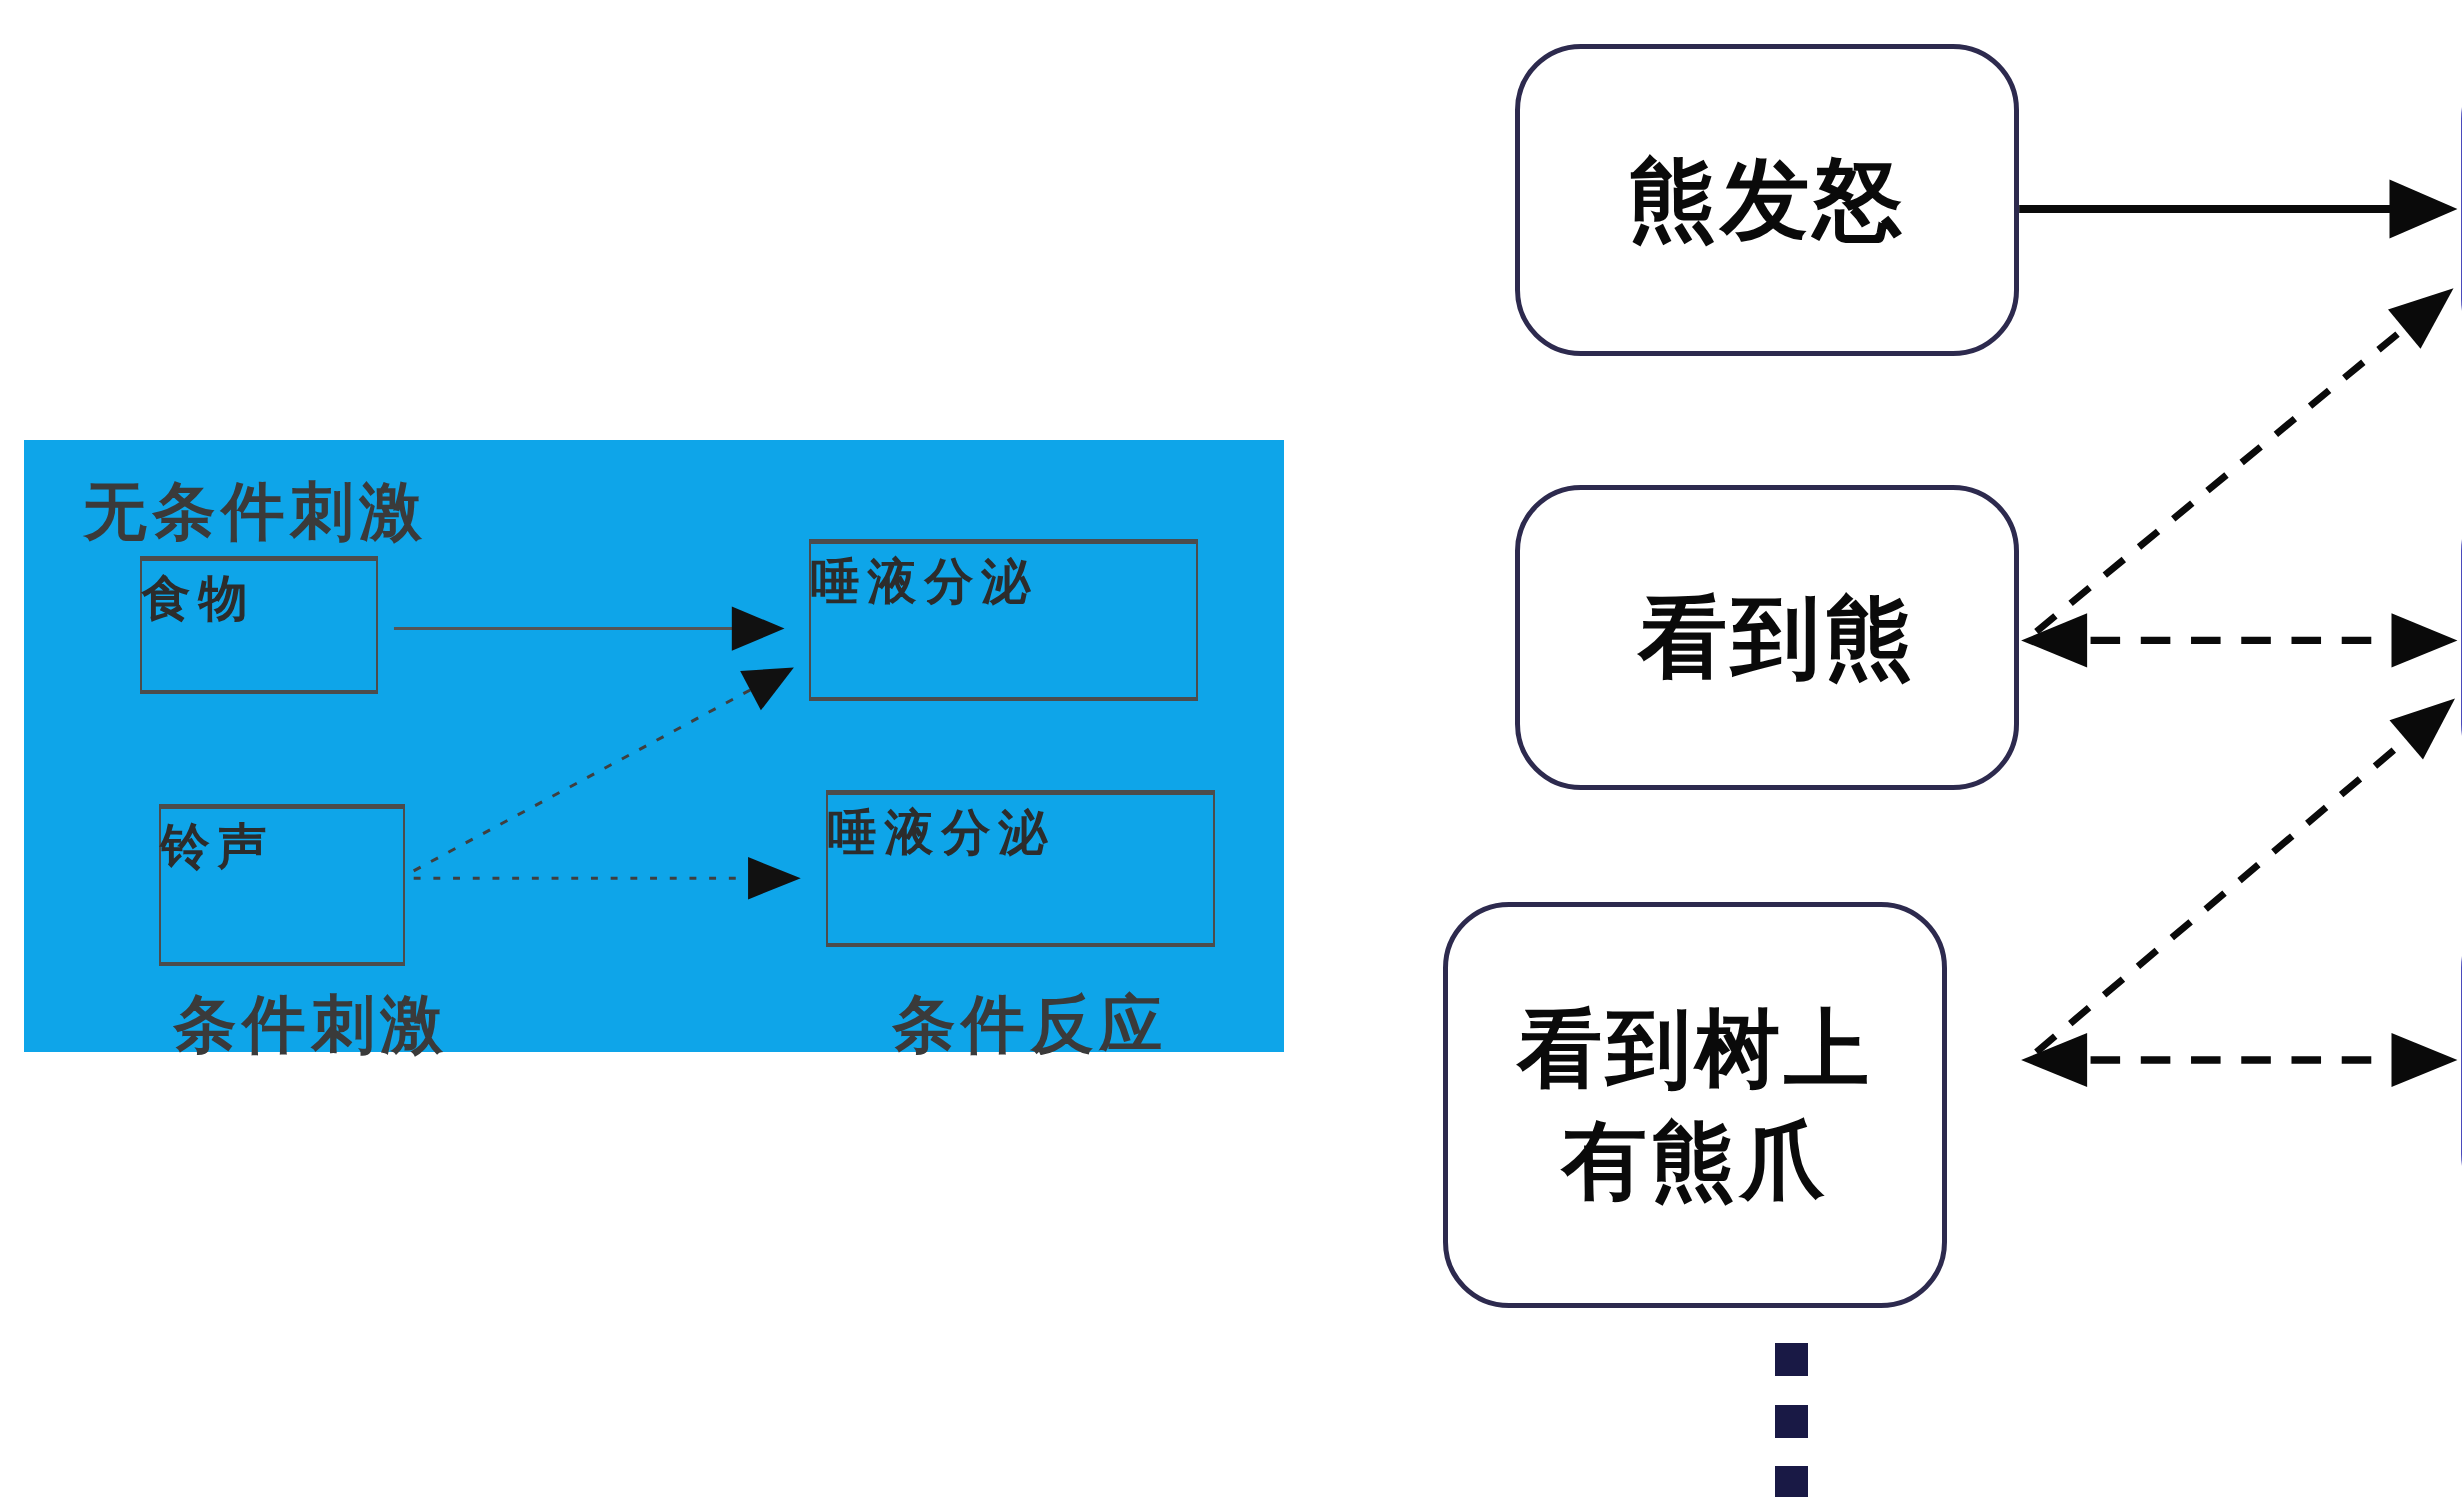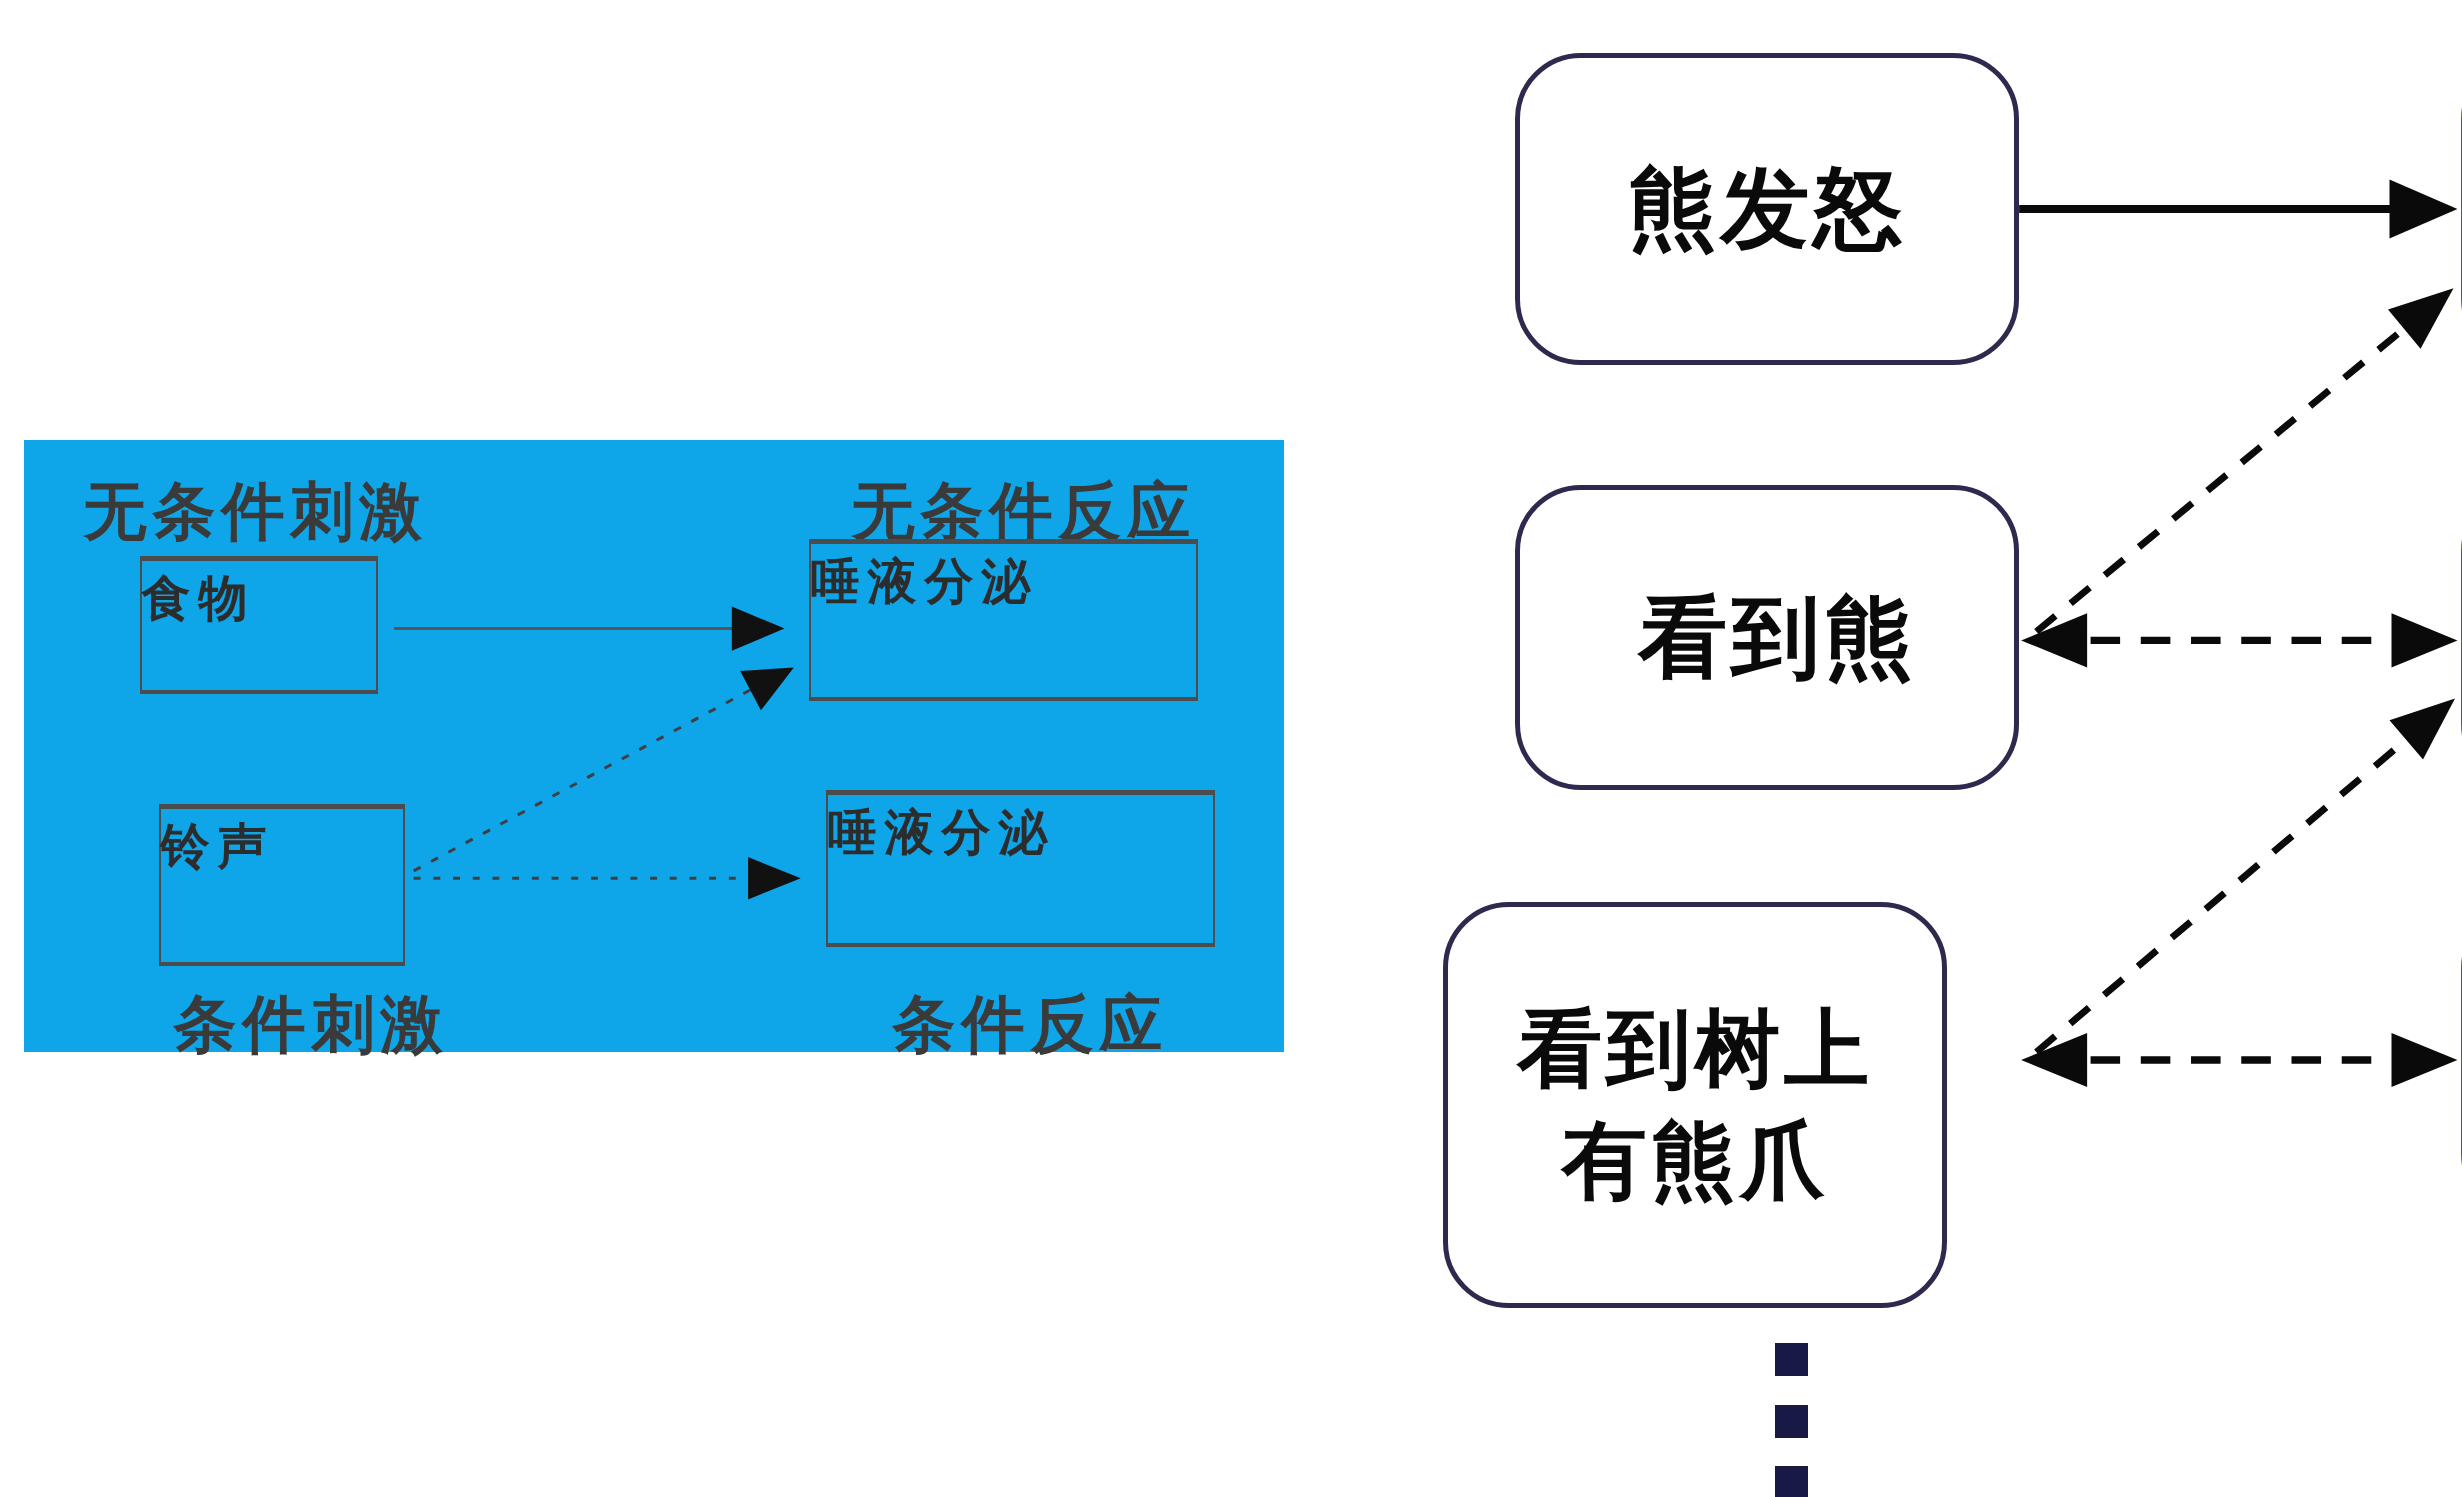--- a/index.html
+++ b/index.html
@@ -41,40 +41,39 @@
   .value-box{
     position:absolute;background:#ffffff;
     border:4.9px solid #4a4abd;border-radius:66px;
     box-sizing:border-box;
     display:flex;justify-content:center;align-items:center;
     color:#0a0a0a;text-align:center;white-space:nowrap;
   }
   #box-reward{font-family:"Liberation Serif","DejaVu Serif",serif;}
   #box-see-claw{font-size:85px;line-height:1.32;}
   
-  #box-bear-angry {left:1515px;top:53px; width:504px;height:312px;}
+  #box-bear-angry {left:1515px;top:44px; width:504px;height:312px;}
   #box-reward     {left:2461px;top:53px; width:498px;height:312px;}
   #box-see-bear   {left:1515px;top:485px; width:504px;height:305px;padding-left:21px;}
   #box-v-s-prime  {left:2461px;top:485px; width:498px;height:305px;}
   #box-see-claw   {left:1443px;top:902px;width:504px;height:406px;}
   #box-v-s        {left:2461px;top:902px;width:498px;height:318px;}
   
   .dot{position:absolute;width:32.5px;height:32.5px;}
   .dot.navy{background:#191945;}
   
   #overlay{position:absolute;left:0;top:0;pointer-events:none;}
 </style>
 </head>
 <body>
 
 <div id="canvas">
 
   <div id="pavlov-panel">
     <div class="panel-label" style="left:60px;top:29px;">无条件刺激</div>
-    <div class="panel-label" style="left:828px;top:29px;">无条件反应</div>
 
     <div class="panel-box" style="left:116px;top:116px;width:238px;height:138px;">
       <span>食物</span>
     </div>
 
     <div class="panel-box" style="left:785px;top:99px;width:389px;height:162px;">
       <span>唾液分泌</span>
     </div>
 
     <div class="panel-box" style="left:135px;top:364px;width:246px;height:162px;">

